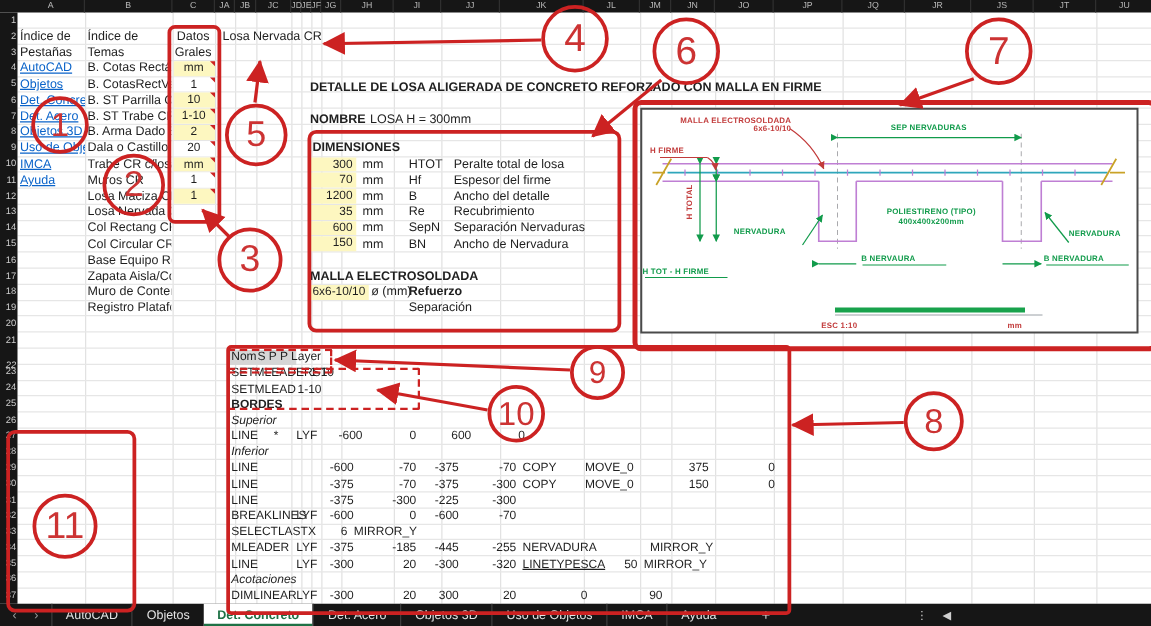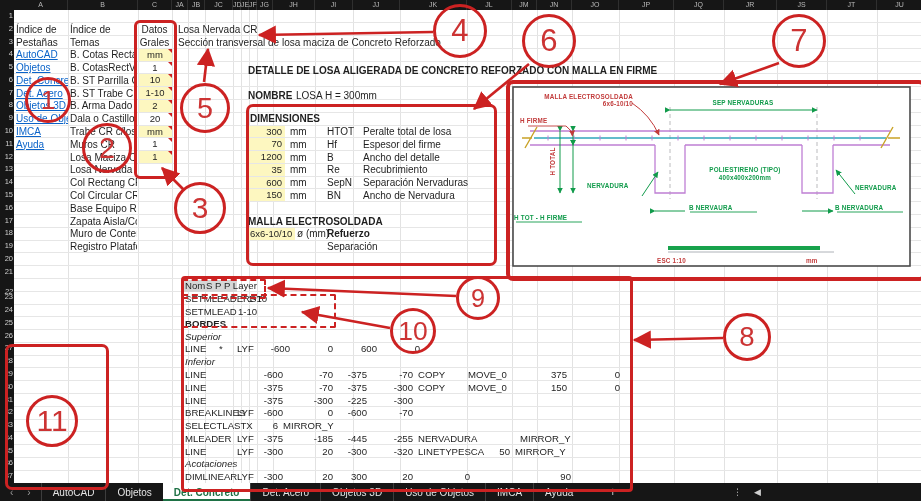--- a/index.html
+++ b/index.html
@@ -302,36 +302,35 @@
       <div class="codecell cr" style="top: 431.872px; left: 307px;">-445</div>
       <div class="codecell cr" style="top: 431.872px; left: 353px;">-255</div>
       <div class="codecell" style="top: 431.872px; left: 418px;">NERVADURA</div>
       <div class="codecell" style="top: 431.872px; left: 520px;">MIRROR_Y</div>
       <div class="codecell" style="top: 444.656px; left: 185px;">LINE</div>
       <div class="codecell" style="top: 444.656px; left: 237px;">LYF</div>
       <div class="codecell cr" style="top: 444.656px; left: 223px;">-300</div>
       <div class="codecell cr" style="top: 444.656px; left: 273px;">20</div>
       <div class="codecell cr" style="top: 444.656px; left: 307px;">-300</div>
       <div class="codecell cr" style="top: 444.656px; left: 353px;">-320</div>
-      <div class="codecell" style="top: 444.656px; left: 418px;">LINETYPESCA</div>
+      <div class="codecell" style="top: 444.656px; left: 418px; text-decoration: underline;">LINETYPESCA</div>
       <div class="codecell cr" style="top: 444.656px; left: 450px;">50</div>
       <div class="codecell" style="top: 444.656px; left: 515px;">MIRROR_Y</div>
       <div class="codecell ital" style="top: 457.44px; left: 185px;">Acotaciones</div>
       <div class="codecell" style="top: 470.224px; left: 185px;">DIMLINEAR</div>
       <div class="codecell" style="top: 470.224px; left: 237px;">LYF</div>
       <div class="codecell cr" style="top: 470.224px; left: 223px;">-300</div>
       <div class="codecell cr" style="top: 470.224px; left: 273px;">20</div>
       <div class="codecell cr" style="top: 470.224px; left: 307px;">300</div>
       <div class="codecell cr" style="top: 470.224px; left: 353px;">20</div>
       <div class="codecell cr" style="top: 470.224px; left: 410px;">0</div>
-      <div class="codecell cr" style="top: 470.224px; left: 470px; margin-left: 41px;">90</div>
+      <div class="codecell cr" style="top: 470.224px; left: 470px;">90</div>
     </div>
 
   <div class="cell" style="left:178px;top:23px;">Losa Nervada CR</div>
-  <div class="cell" style="left:178px;top:36px;">Sección transversal de losa maciza de Concreto Reforzado</div>
   <div class="cell bold" style="left:248px;top:64px;font-size:10px;">DETALLE DE LOSA ALIGERADA DE CONCRETO REFORZADO CON MALLA EN FIRME</div>
   <div class="cell bold" style="left:248px;top:89px;">NOMBRE</div>
   <div class="cell" style="left:296px;top:89px;">LOSA H = 300mm</div>
 
   <svg id="detail-drawing" viewBox="0 0 404 184">
     <defs>
       <marker id="ag" markerWidth="7" markerHeight="7" refX="5.5" refY="3" orient="auto">
         <path d="M0,0 L6,3 L0,6 Z" fill="#119b4b"></path>
         </marker>
       <marker id="ar" markerWidth="7" markerHeight="7" refX="5.5" refY="3" orient="auto">

